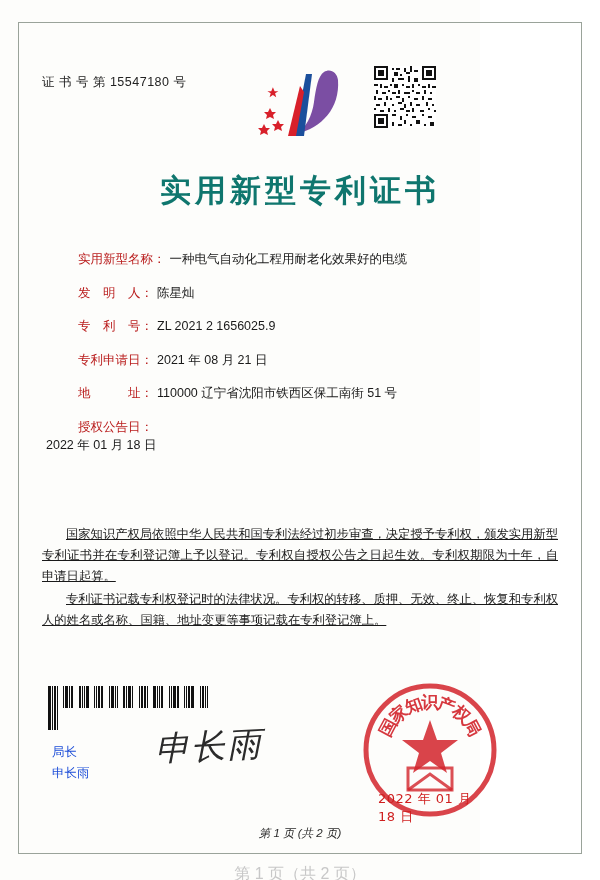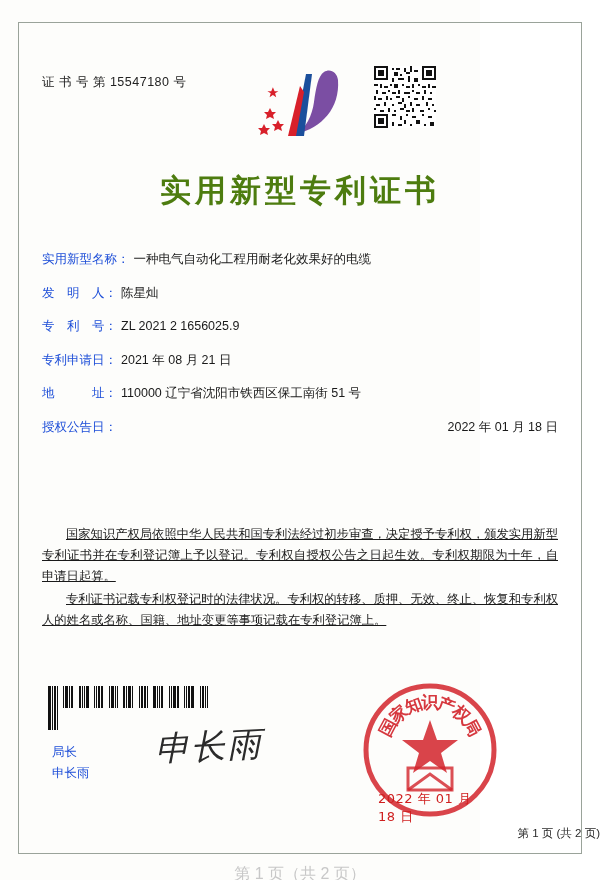--- a/index.html
+++ b/index.html
@@ -56,47 +56,49 @@
   }
   .title {
     position: absolute;
     left: 0;
     top: 170px;
     width: 600px;
     text-align: center;
     font-size: 31px;
     font-weight: bold;
     letter-spacing: 4px;
-    color: #4d7c0f;
+    color: #0f766e;
     font-family: "DejaVu Sans", "Liberation Sans", sans-serif;
   }
   .fields {
     position: absolute;
     left: 42px;
     top: 250px;
     width: 516px;
   }
   .field-row {
     display: flex;
     align-items: flex-start;
     margin-bottom: 15.5px;
     font-size: 12.5px;
     line-height: 18px;
     color: #1a1a1a;
   }
   .field-label {
     white-space: pre;
-    color: #1d4ed8;
+    color: #b91c1c;
+    margin-left: 36px;
   }
   .field-value {
     margin-left: 4px;
     color: #1a1a1a;
   }
   .field-row.split {
-    justify-content: space-between;
+    justify-content: center;
+    flex-direction: column;
   }
   .field-right {
     margin-left: 74px;
     display: flex;
   }
   .paras {
     position: absolute;
     left: 42px;
     top: 524px;
     width: 516px;
@@ -160,23 +162,24 @@
     font-size: 13px;
     color: #cf1f1f;
     font-family: "DejaVu Sans", "Liberation Sans", sans-serif;
     letter-spacing: 0.5px;
   }
   .page-foot {
     position: absolute;
     left: 0;
     top: 826px;
     width: 600px;
-    text-align: right;
+    text-align: center;
     font-size: 11.5px;
     color: #2a2a2a;
+    font-style: italic;
   }
   .page-foot-sub {
     position: absolute;
     left: 0;
     top: 864px;
     width: 600px;
     text-align: center;
     font-size: 16px;
     color: #c8c8c8;
   }

